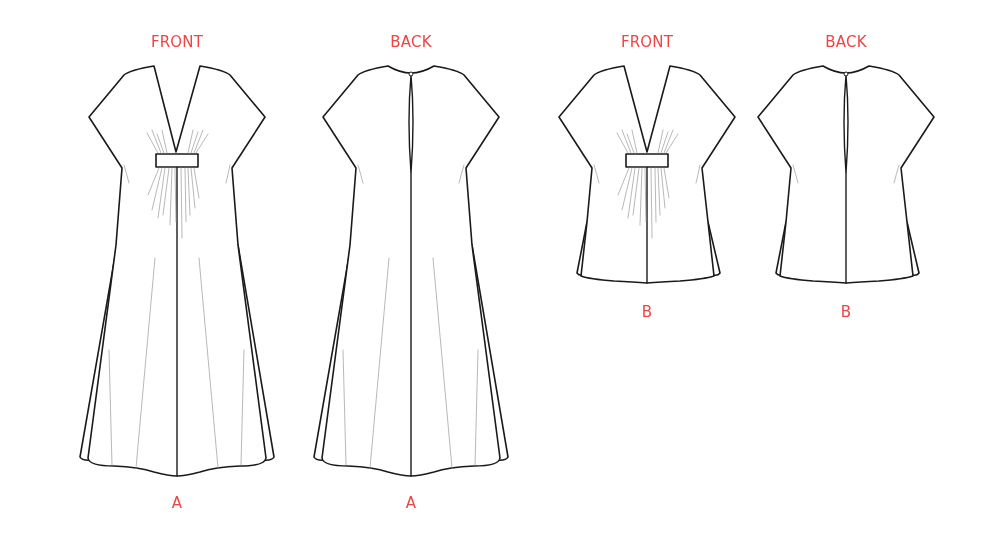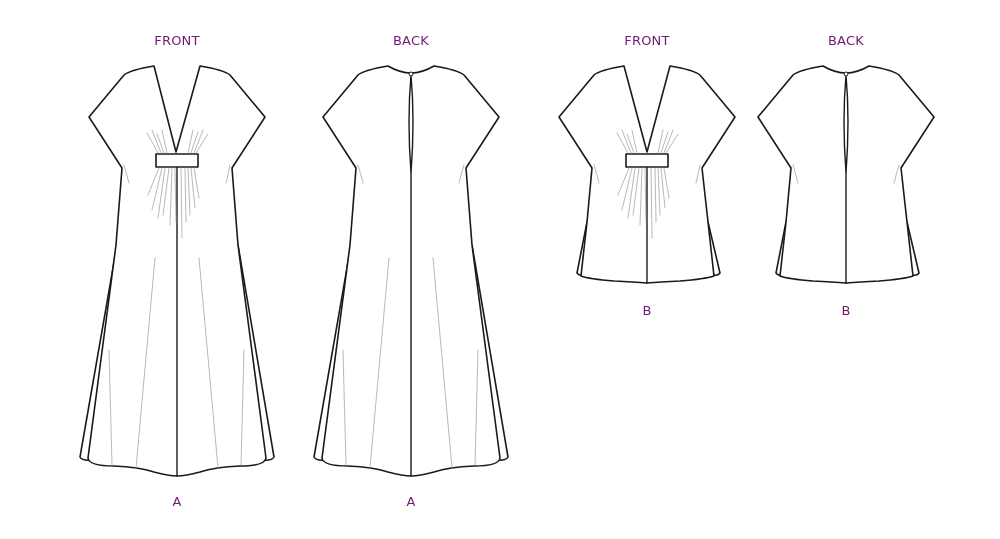--- a/index.html
+++ b/index.html
@@ -1,17 +1,17 @@
 <!DOCTYPE html>
 <html><head>
 <meta charset="utf-8">
 <style>
   html, body { margin: 0; padding: 0; background: #ffffff; }
   body { width: 1000px; height: 539px; position: relative; overflow: hidden; font-family: "DejaVu Sans", sans-serif; }
-  .label { position: absolute; font-family: "DejaVu Sans", sans-serif; font-size: 13px; color: #701a75; text-align: center; width: 80px; letter-spacing: 0.2px; }
+  .label { position: absolute; font-family: "DejaVu Sans", sans-serif; font-size: 15px; color: #ef4444; text-align: center; width: 80px; letter-spacing: 0.2px; }
   svg.art { position: absolute; left: 0; top: 0; }
   .o { fill: #ffffff; stroke: #1a1a1a; stroke-width: 1.6; stroke-linejoin: round; stroke-linecap: round; }
   .s { fill: none; stroke: #1a1a1a; stroke-width: 1.4; stroke-linecap: round; }
   .f { fill: none; stroke: #9a9a9a; stroke-width: 0.7; stroke-linecap: round; }
 </style>
 </head>
 <body>
 
 <svg class="art" width="1000" height="539" viewBox="0 0 1000 539">
 

